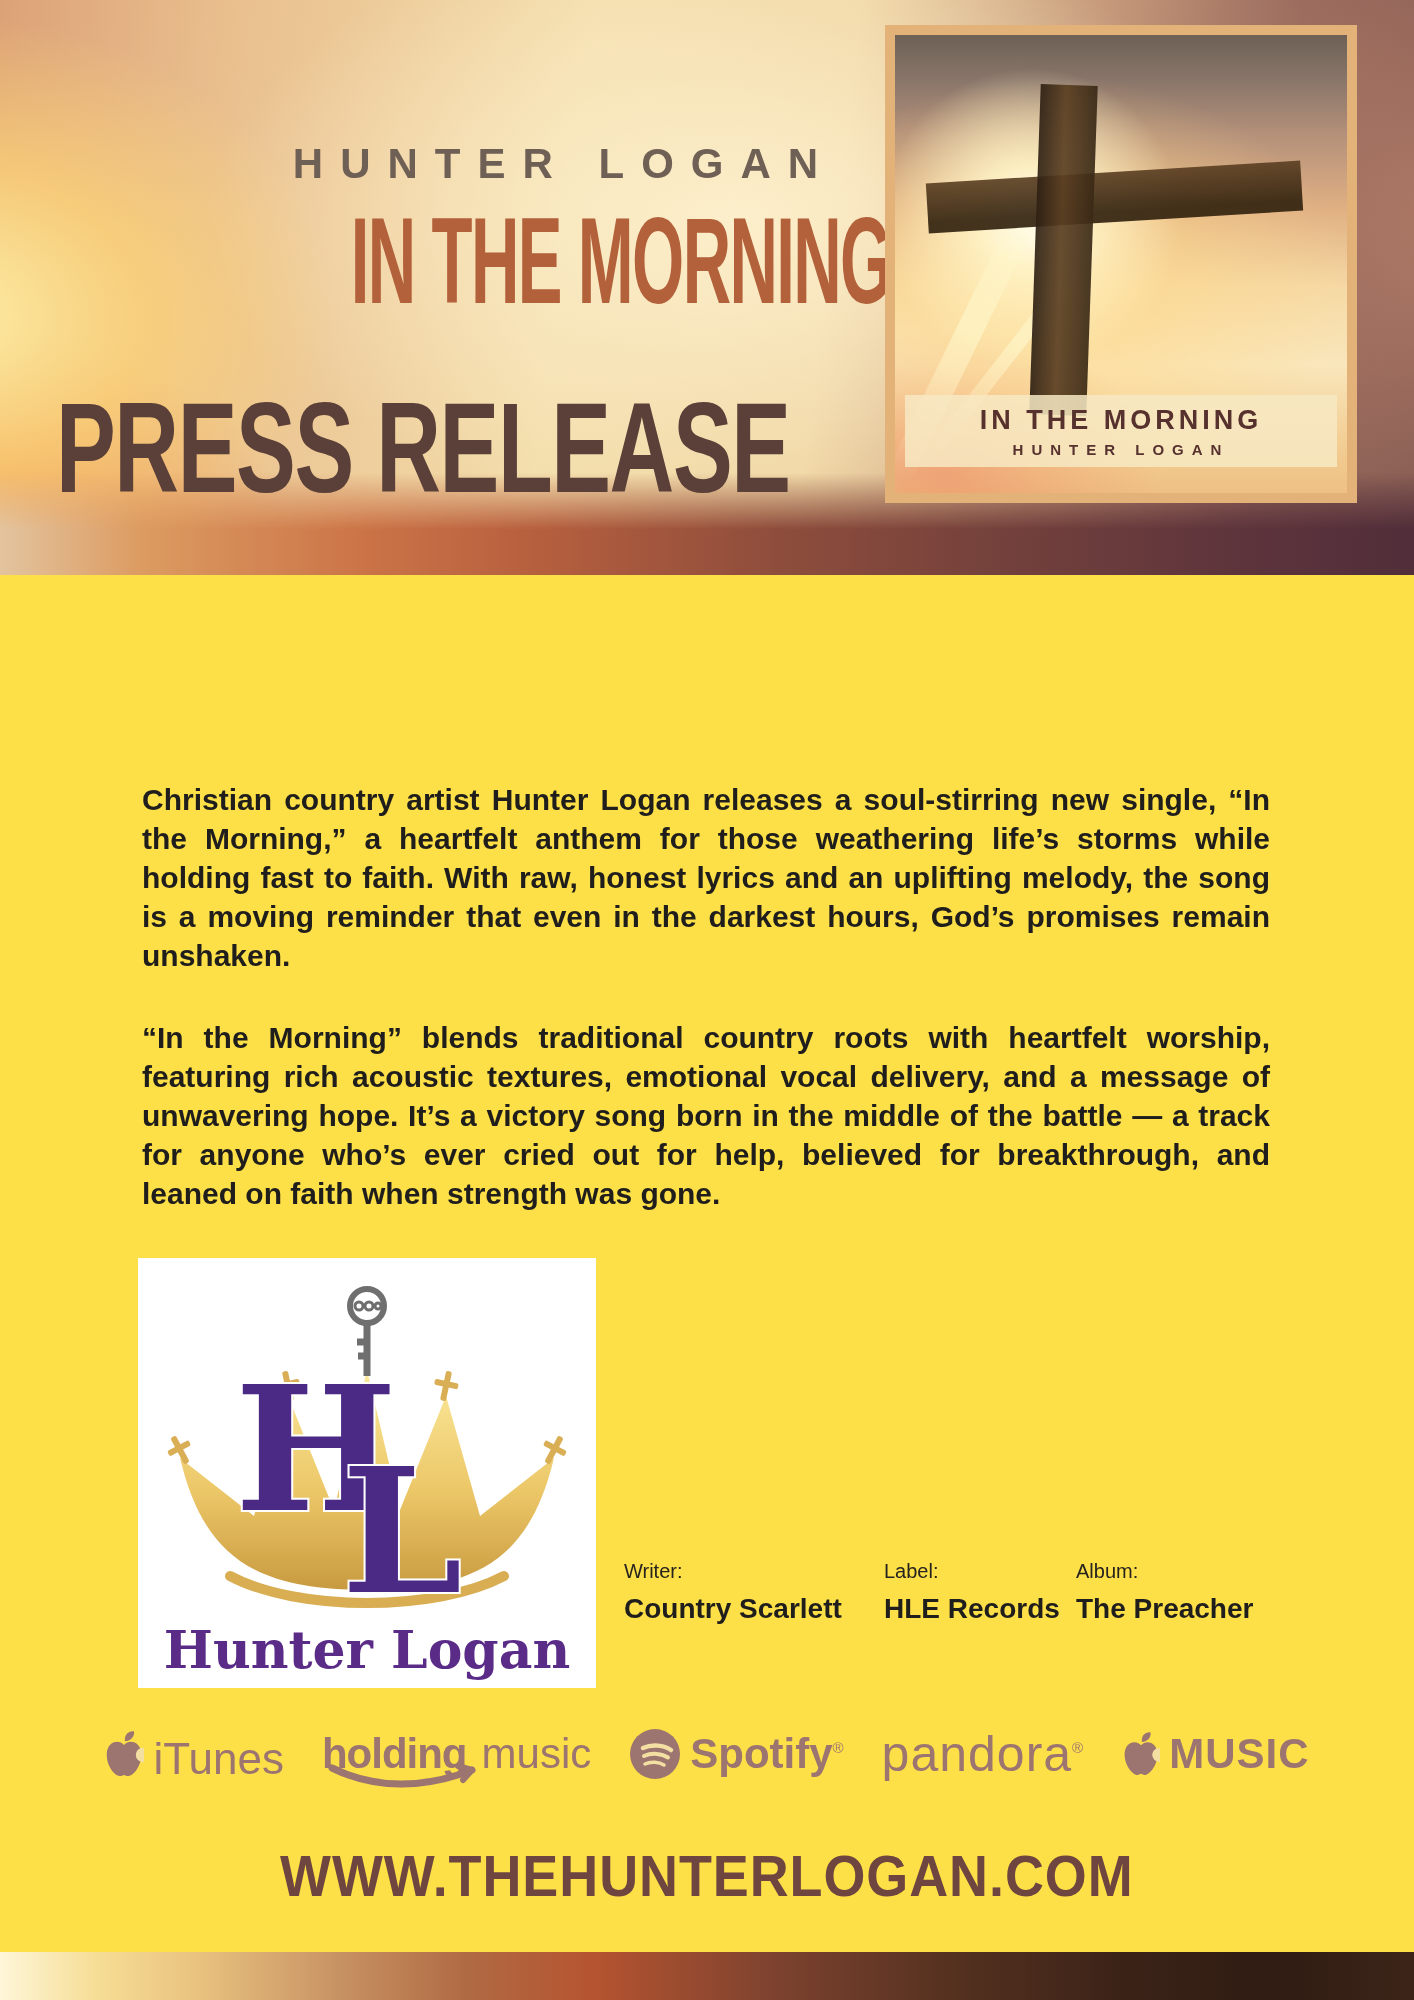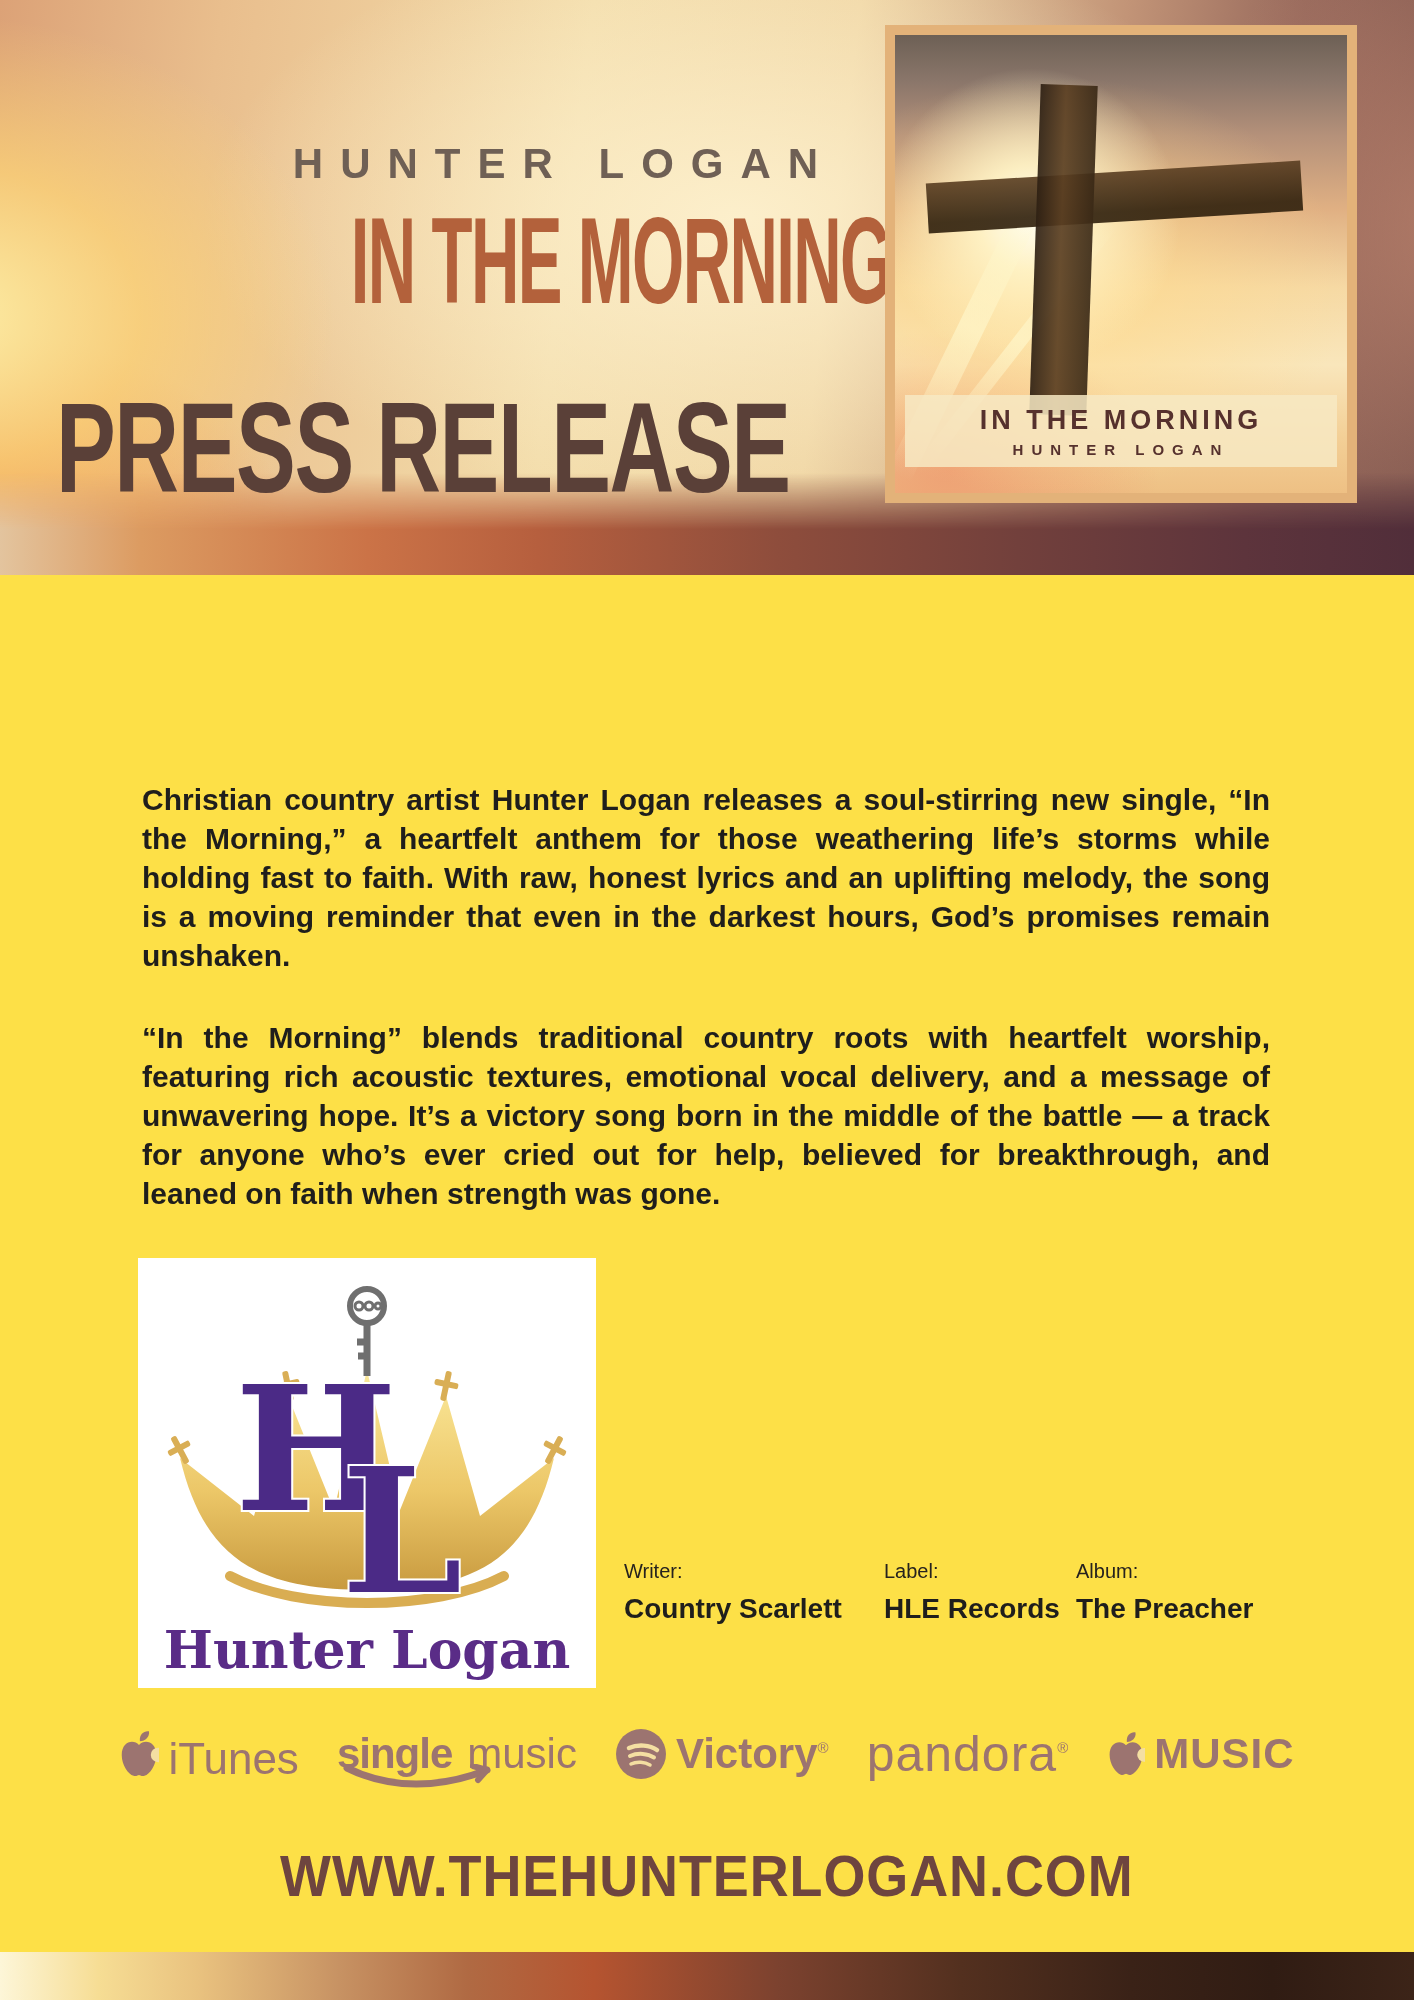--- a/index.html
+++ b/index.html
@@ -184,36 +184,36 @@
     <div class="plat">
       <svg width="40" height="48" viewBox="0 0 44 52">
         <path d="M23 12 C22 4 28 0 33 1 C34 7 29 12 23 12 Z" fill="#9c7470"></path>
         <path d="M22 16 C16 9 3 12 3 27 C3 38 10 48 16 50 C19 51 21 49 22 49 C23 49 25 51 28 50 C34 48 41 38 41 27 C41 12 28 9 22 16 Z" fill="#9c7470"></path>
         <circle cx="43" cy="27" r="8" fill="#f4dfa2"></circle>
       </svg>
       <span class="txt-itunes">iTunes</span>
     </div>
 
     <div class="plat amazon-wrap">
-      <span class="amz-bold">single</span>
+      <span class="amz-bold">holding</span>
       <span class="amz-light">music</span>
       <svg class="amz-smile" width="160" height="26" viewBox="0 0 160 26">
         <path d="M6 4 C50 26 100 24 146 6" fill="none" stroke="#9c7470" stroke-width="7" stroke-linecap="round"></path>
         <path d="M146 6 L132 2 M146 6 L137 16" fill="none" stroke="#9c7470" stroke-width="6" stroke-linecap="round"></path>
       </svg>
     </div>
 
     <div class="plat">
       <svg width="52" height="52" viewBox="0 0 52 52">
         <circle cx="26" cy="26" r="25" fill="#9c7470"></circle>
         <path d="M14 20 C23 16 35 17 42 22" fill="none" stroke="#f4dfa2" stroke-width="4.5" stroke-linecap="round"></path>
         <path d="M15 28 C23 24.5 33 25.5 39 29.5" fill="none" stroke="#f4dfa2" stroke-width="4" stroke-linecap="round"></path>
         <path d="M16 36 C22 33 30 34 35 37" fill="none" stroke="#f4dfa2" stroke-width="3.5" stroke-linecap="round"></path>
       </svg>
-      <span class="txt-spotify"><span>Victory</span><span class="reg">®</span></span>
+      <span class="txt-spotify"><span>Spotify</span><span class="reg">®</span></span>
     </div>
 
     <div class="plat">
       <span class="txt-pandora"><span>pandora</span><span class="reg">®</span></span>
     </div>
 
     <div class="plat">
       <svg width="38" height="46" viewBox="0 0 44 52">
         <path d="M23 12 C22 4 28 0 33 1 C34 7 29 12 23 12 Z" fill="#9c7470"></path>
         <path d="M22 16 C16 9 3 12 3 27 C3 38 10 48 16 50 C19 51 21 49 22 49 C23 49 25 51 28 50 C34 48 41 38 41 27 C41 12 28 9 22 16 Z" fill="#9c7470"></path>

